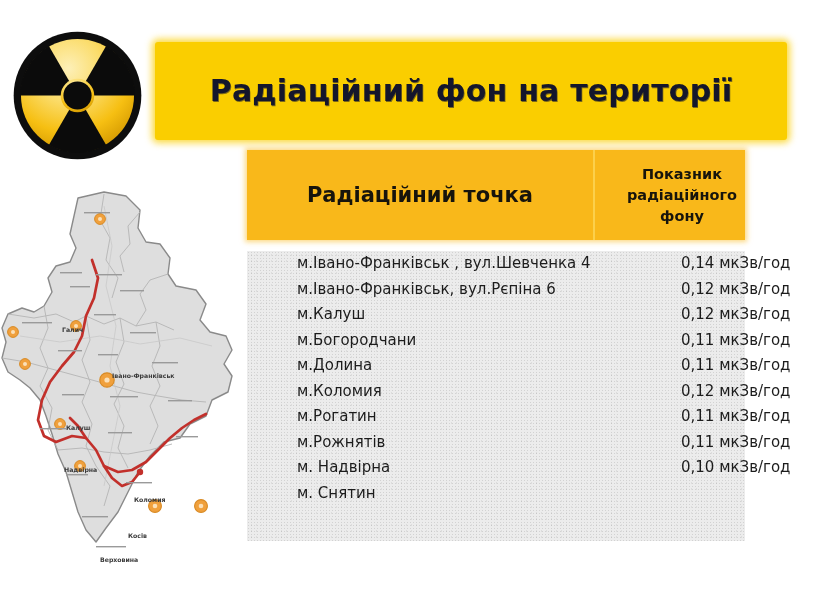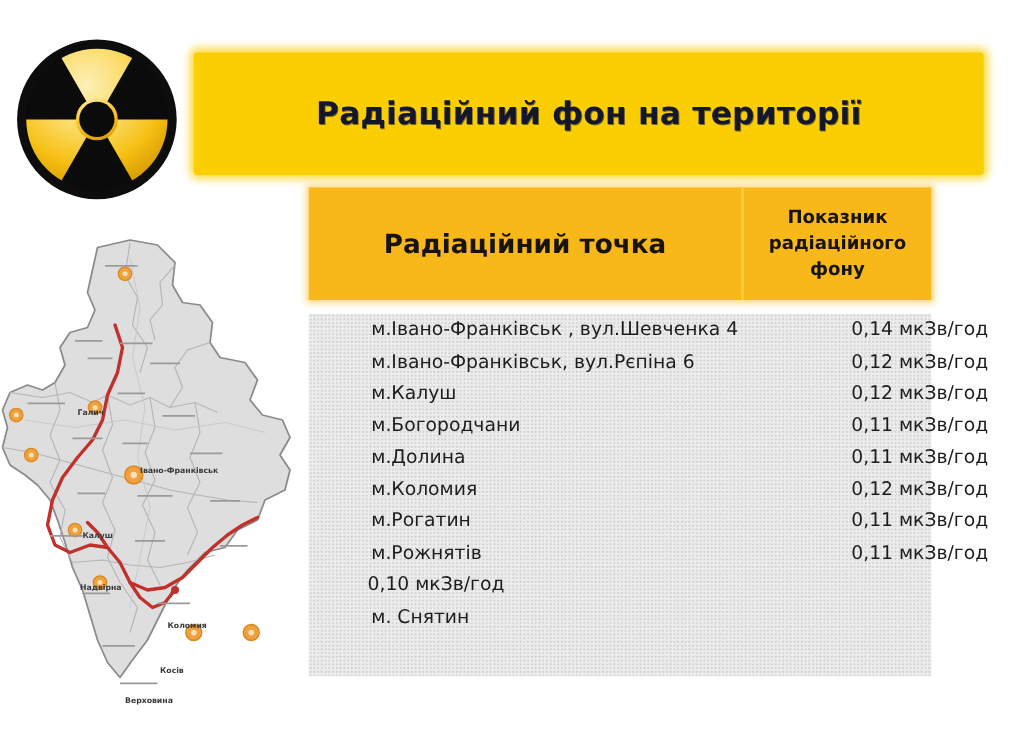--- a/index.html
+++ b/index.html
@@ -37,21 +37,21 @@
     border-radius: 3px;
     box-shadow: 0 0 7px 3px rgba(250,206,0,0.75);
     display: flex;
     flex-direction: column;
     align-items: center;
     justify-content: center;
   }
   .title-line {
     font-family: "DejaVu Sans", sans-serif;
     font-weight: bold;
-    font-size: 25px;
+    font-size: 30px;
     line-height: 42px;
     letter-spacing: 0.2px;
     color: #14162c;
     text-align: center;
     white-space: nowrap;
     text-shadow: 0.7px 0.7px 0 rgba(20,22,44,0.55);
   }
 
   
   #map-figure {
@@ -88,21 +88,21 @@
     font-family: "DejaVu Sans", sans-serif;
     font-weight: bold;
     font-size: 21px;
     color: #17140c;
     text-align: center;
   }
   .th-value {
     flex: 1 1 auto;
     display: flex;
     align-items: center;
-    justify-content: center;
+    justify-content: flex-end;
     padding: 4px 8px;
     box-sizing: border-box;
   }
   .th-value-text {
     font-family: "DejaVu Sans", sans-serif;
     font-weight: bold;
     font-size: 14.5px;
     line-height: 21px;
     color: #17140c;
     text-align: center;
@@ -338,20 +338,21 @@
       </div>
       <div class="table-row">
         <div class="cell-point">м.Рогатин</div>
         <div class="cell-value">0,11 мкЗв/год</div>
       </div>
       <div class="table-row">
         <div class="cell-point">м.Рожнятів</div>
         <div class="cell-value">0,11 мкЗв/год</div>
       </div>
       <div class="table-row">
+        <div class="cell-point">м. Надвірна</div>
         <div class="cell-value">0,10 мкЗв/год</div>
       </div>
       <div class="table-row">
         <div class="cell-point">м. Снятин</div>
       </div>
     </div>
 
   </div>
 
 </div>

